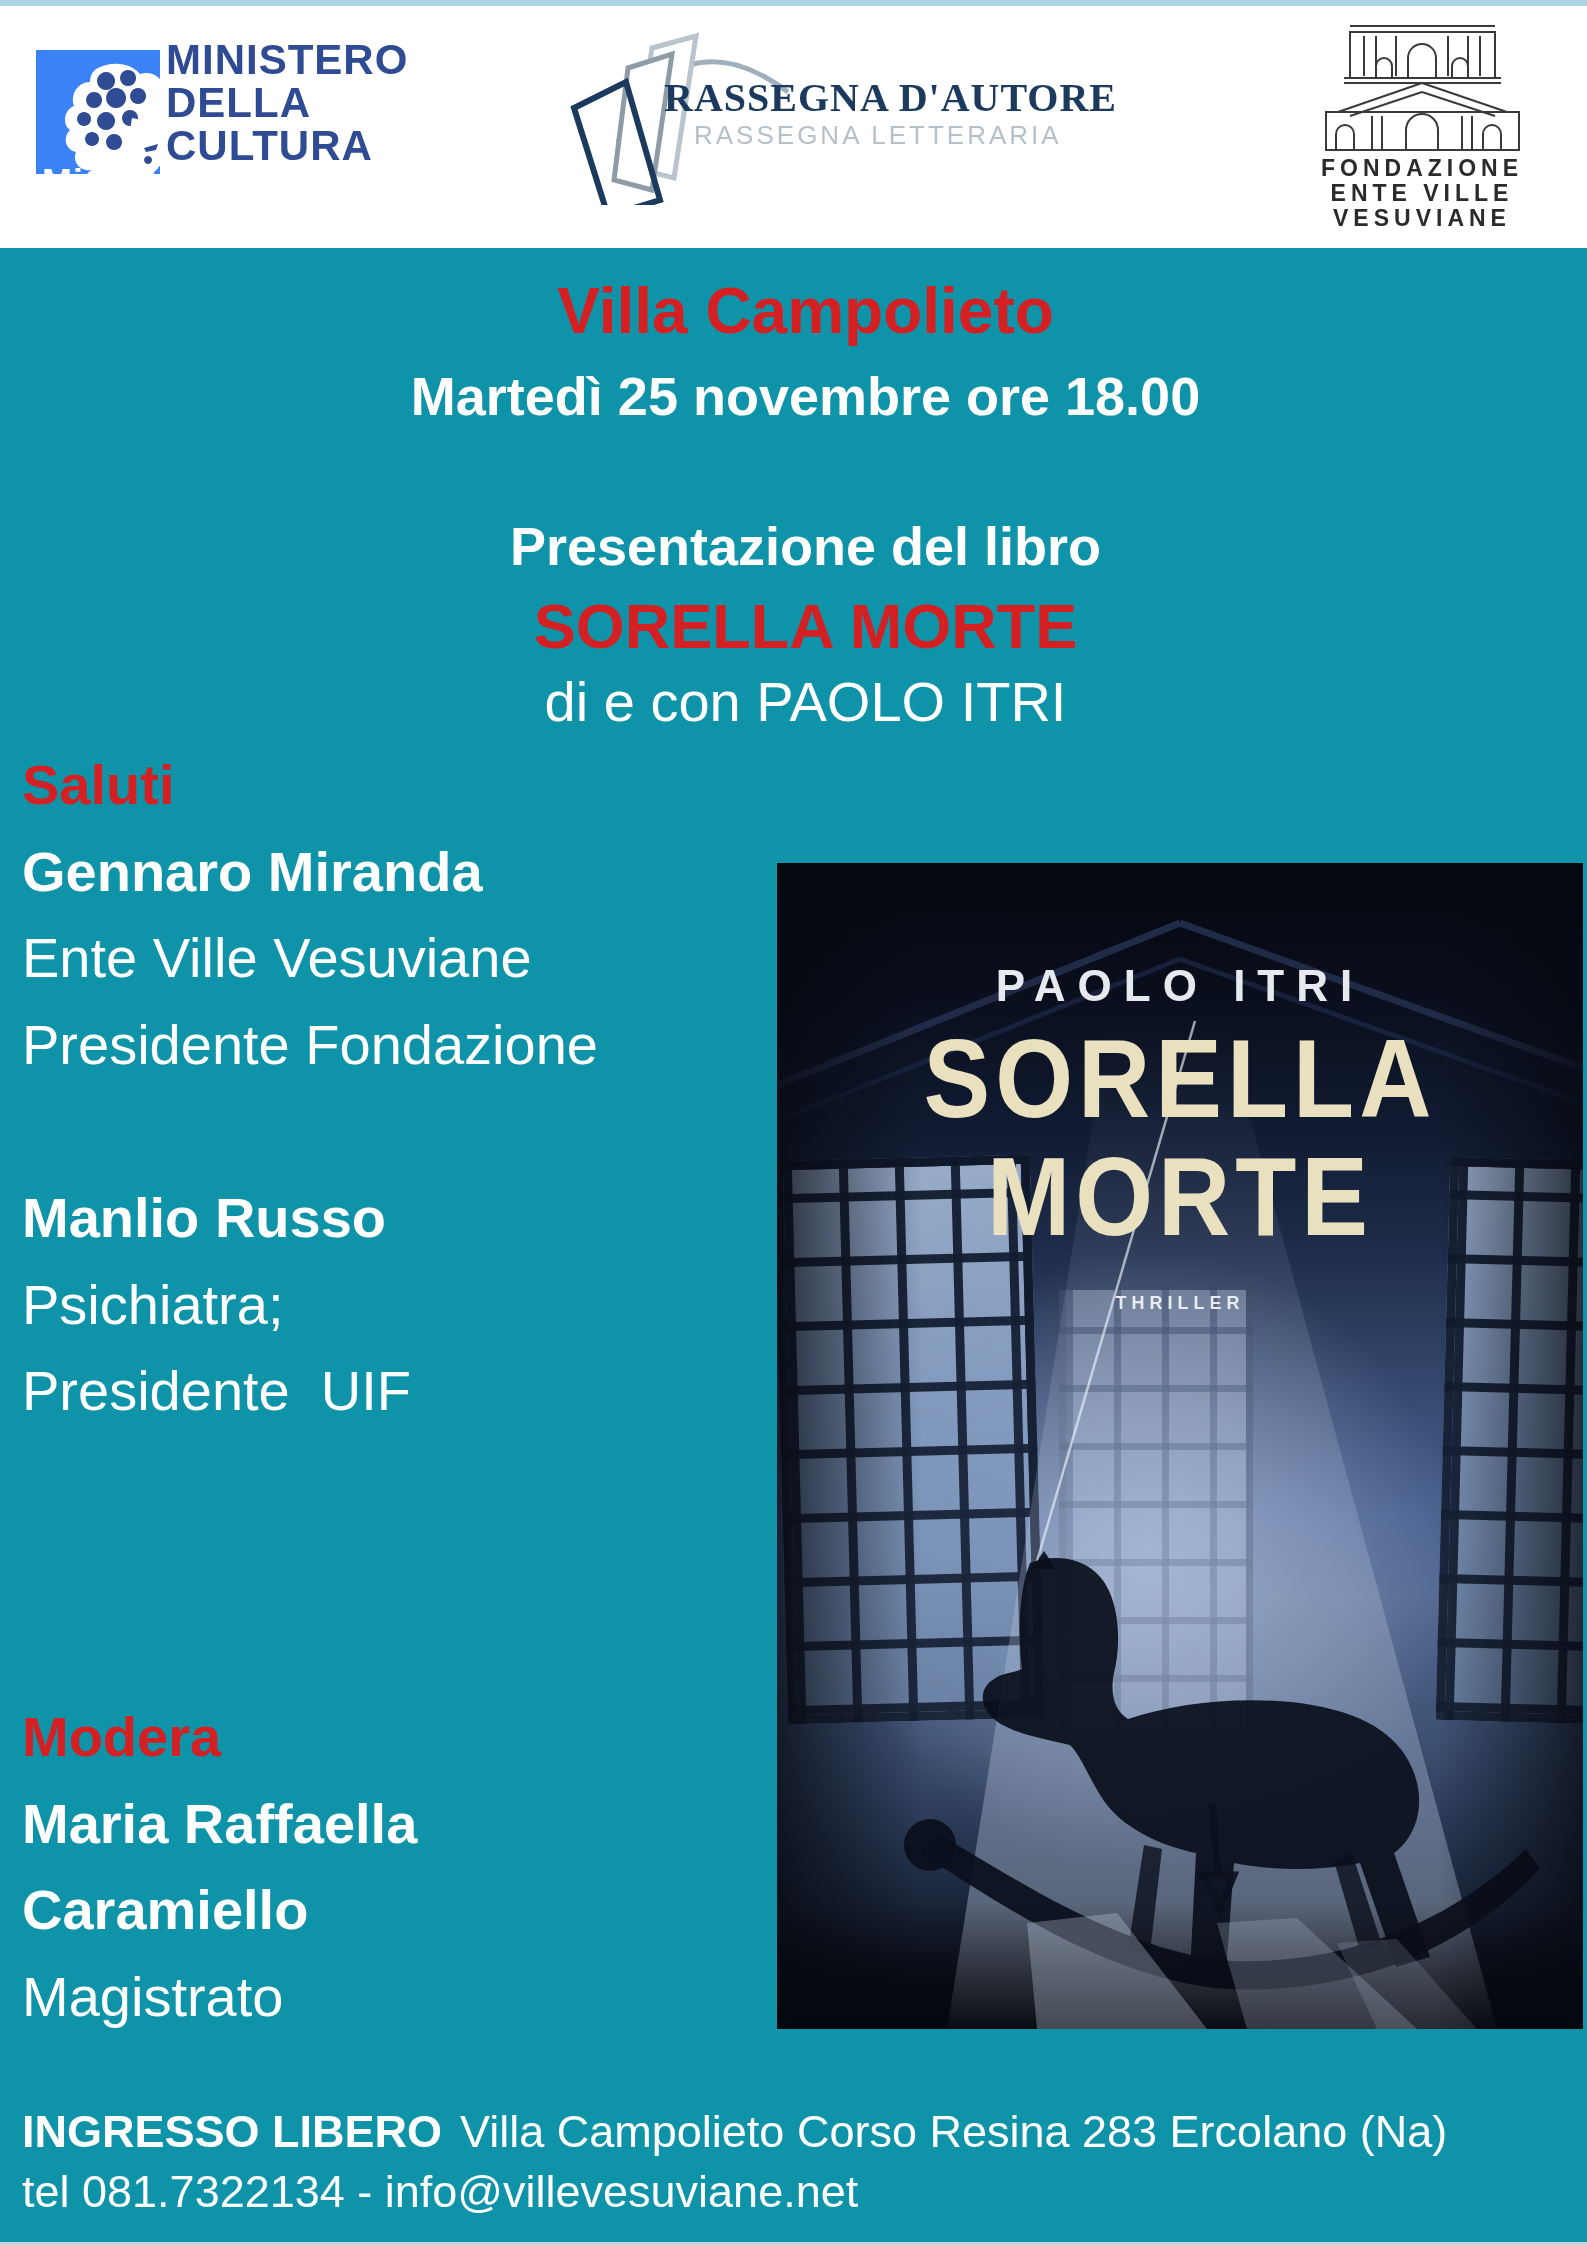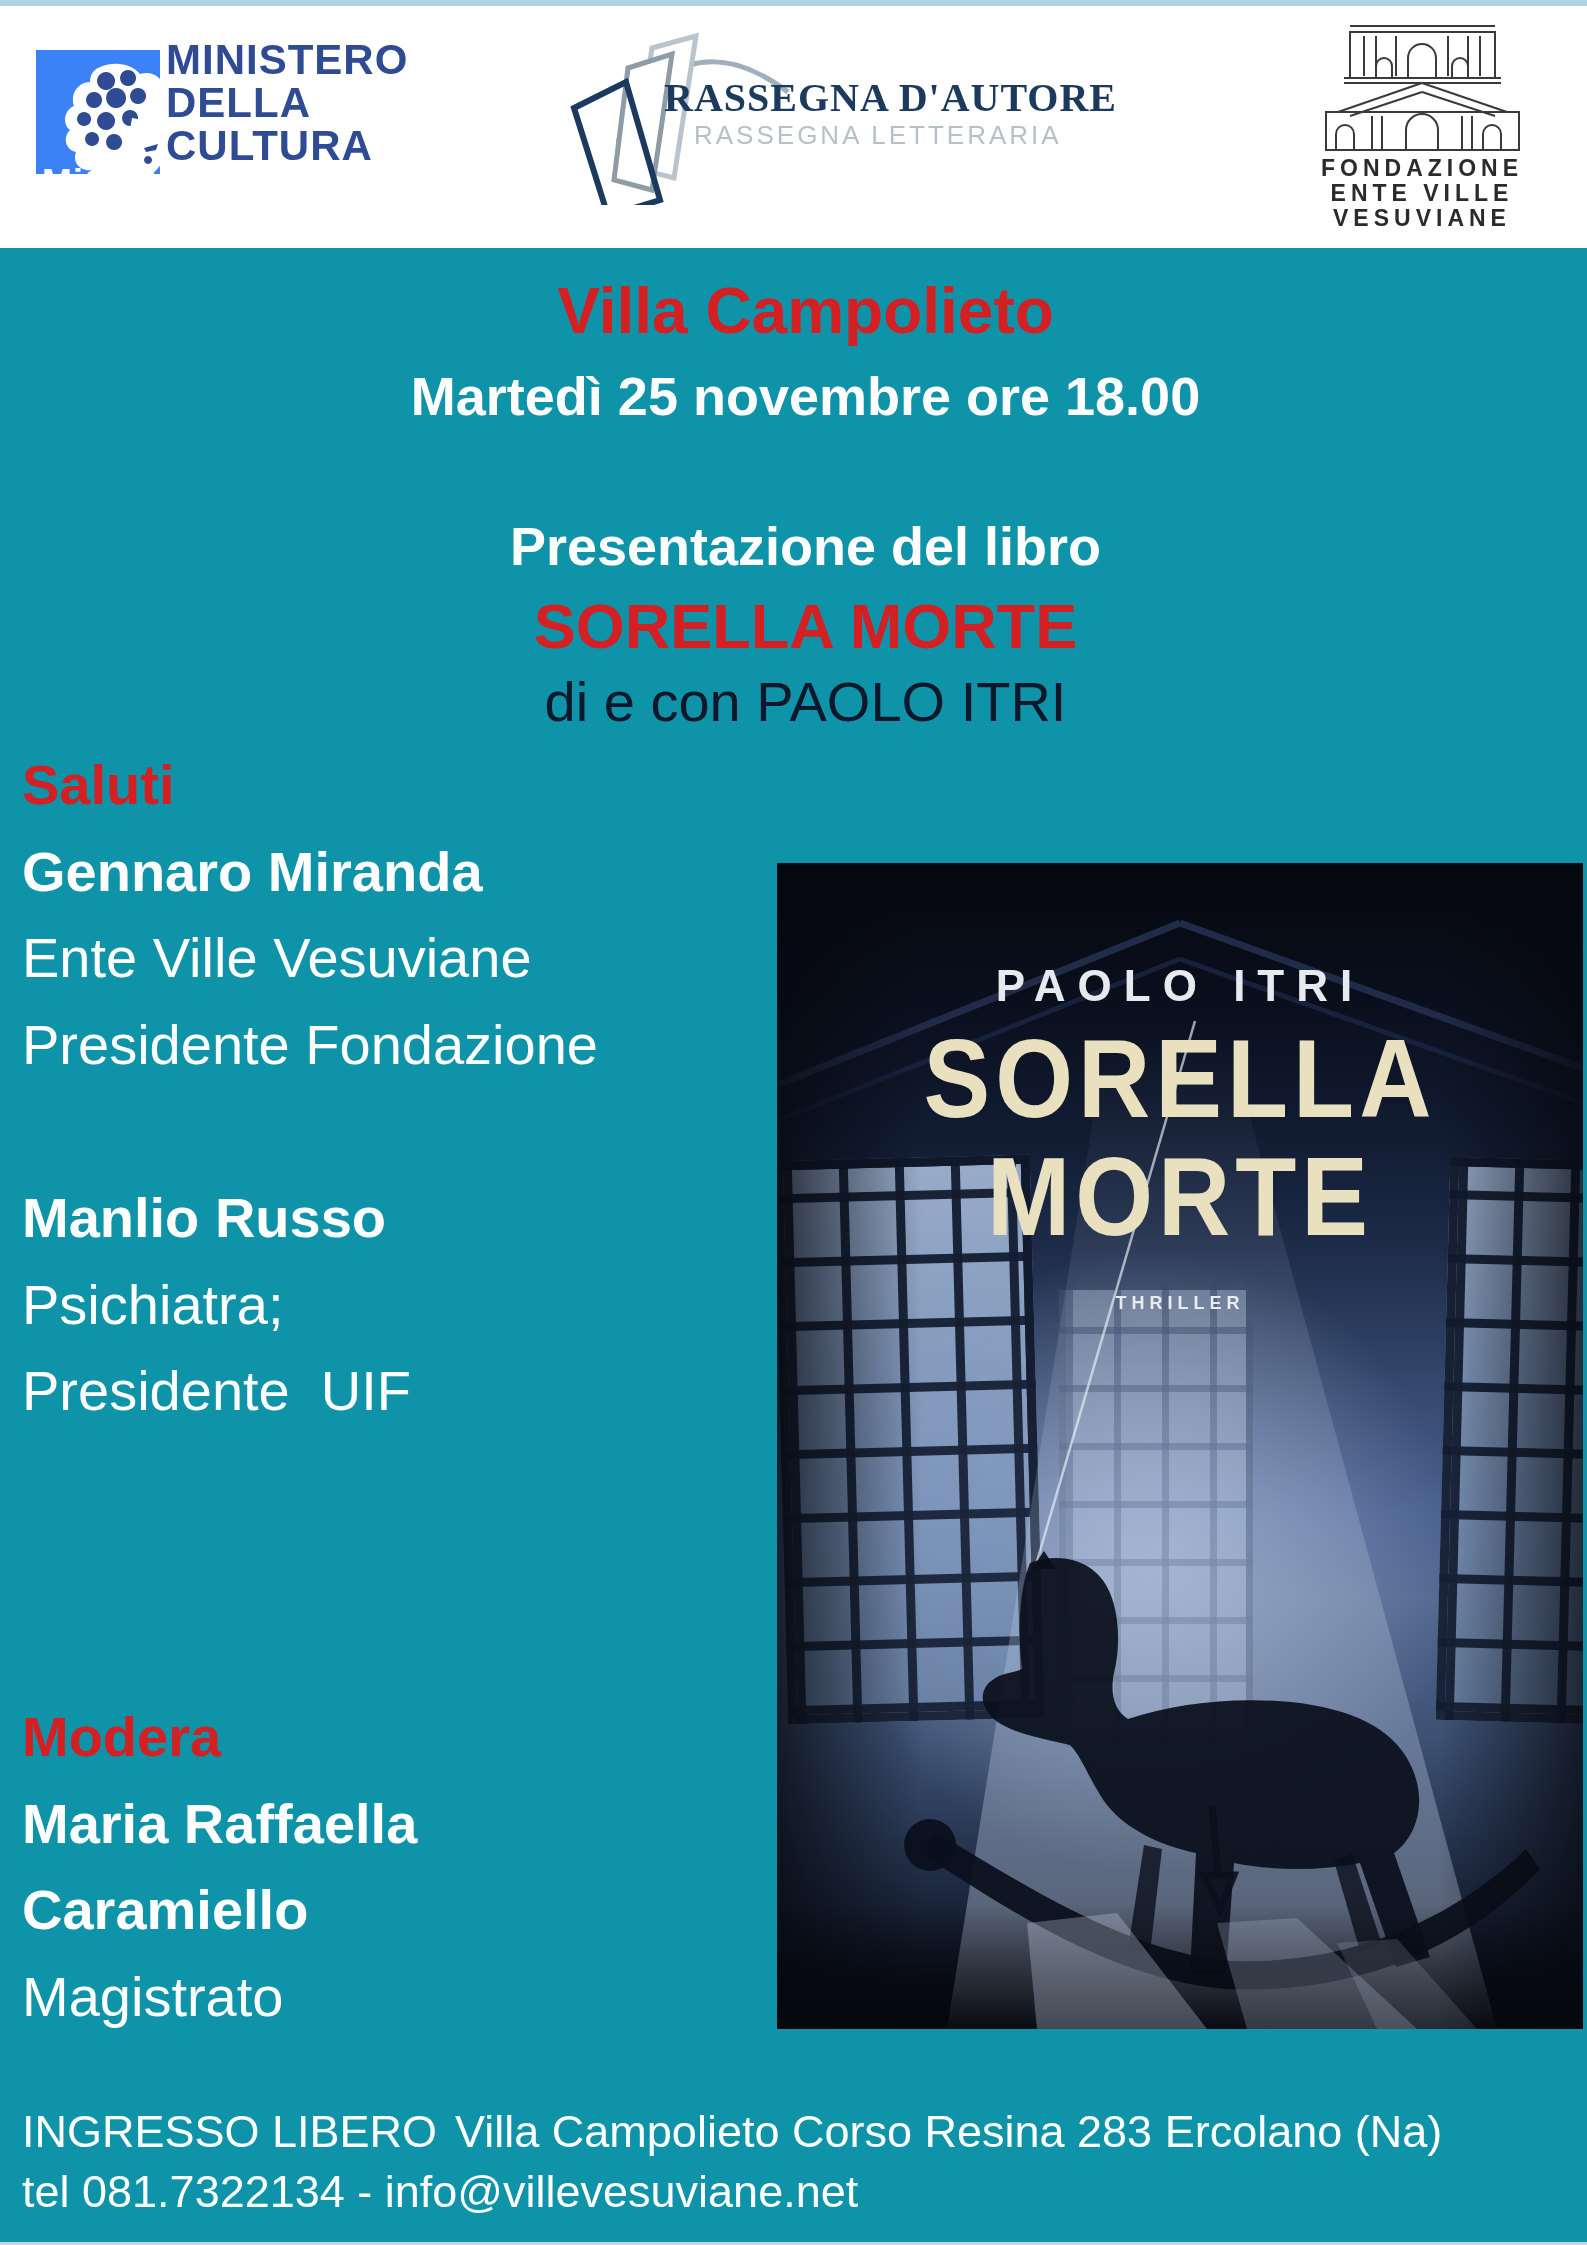--- a/index.html
+++ b/index.html
@@ -33,21 +33,21 @@
   .fond{left:1303px;top:14px;width:212px;text-align:center;margin-left:13px;}
   .fond-art{display:block;margin:0 auto;}
   .fond-words{margin-top:4px;color:#2b2b2b;font-weight:700;font-size:23px;line-height:25px;letter-spacing:5px;}
 
   
   .center-line{left:24px;right:0;text-align:center;white-space:pre-wrap;}
   .venue{top:278px;font-size:64px;line-height:66px;font-weight:700;color:#d42023;}
   .datetime{top:368px;font-size:54px;line-height:56px;font-weight:700;color:#ffffff;}
   .presentation{top:518px;font-size:54px;line-height:56px;font-weight:700;color:#ffffff;}
   .booktitle{top:594px;font-size:63px;line-height:64px;font-weight:700;color:#d42023;}
-  .authorline{top:672px;font-size:56px;line-height:60px;font-weight:400;color:#0f172a;}
+  .authorline{top:672px;font-size:56px;line-height:60px;font-weight:400;color:#ffffff;}
 
   
   .section{left:22px;color:#ffffff;font-size:56px;}
   .sec-1{top:742px;} .sec-2{top:1175px;} .sec-3{top:1694px;}
   .sec-line{line-height:86.5px;white-space:pre-wrap;}
   .sec-heading{color:#d42023;font-weight:700;}
   .sec-bold{font-weight:700;}
   .sec-reg{font-weight:400;}
 
   
@@ -77,21 +77,21 @@
   .cover-author{position:absolute;left:0;right:0;top:98px;text-align:center;
     color:#e6e9ee;font-weight:700;font-size:44px;letter-spacing:12px;}
   .cover-title{position:absolute;left:0;right:0;text-align:center;color:#e9e0bf;
     font-weight:700;font-size:100px;letter-spacing:5px;transform:scaleY(1.12);}
   .ct-1{top:158px;} .ct-2{top:276px;}
   .cover-genre{position:absolute;left:0;right:0;top:430px;text-align:center;
     color:#e8ebf0;font-weight:700;font-size:18px;letter-spacing:5px;}
 
   
   .footer{left:22px;top:2102px;color:#ffffff;font-size:45px;line-height:60px;}
-  .footer .b{font-weight:400;margin-top:36px;}
+  .footer .b{font-weight:700;margin-top:36px;}
   .footer .r{font-weight:400;margin-left:18px;}
 </style>
 </head>
 <body>
 
 <div class="page">
 
   <div class="abs top-strip"></div>
 
   <div class="abs header">

